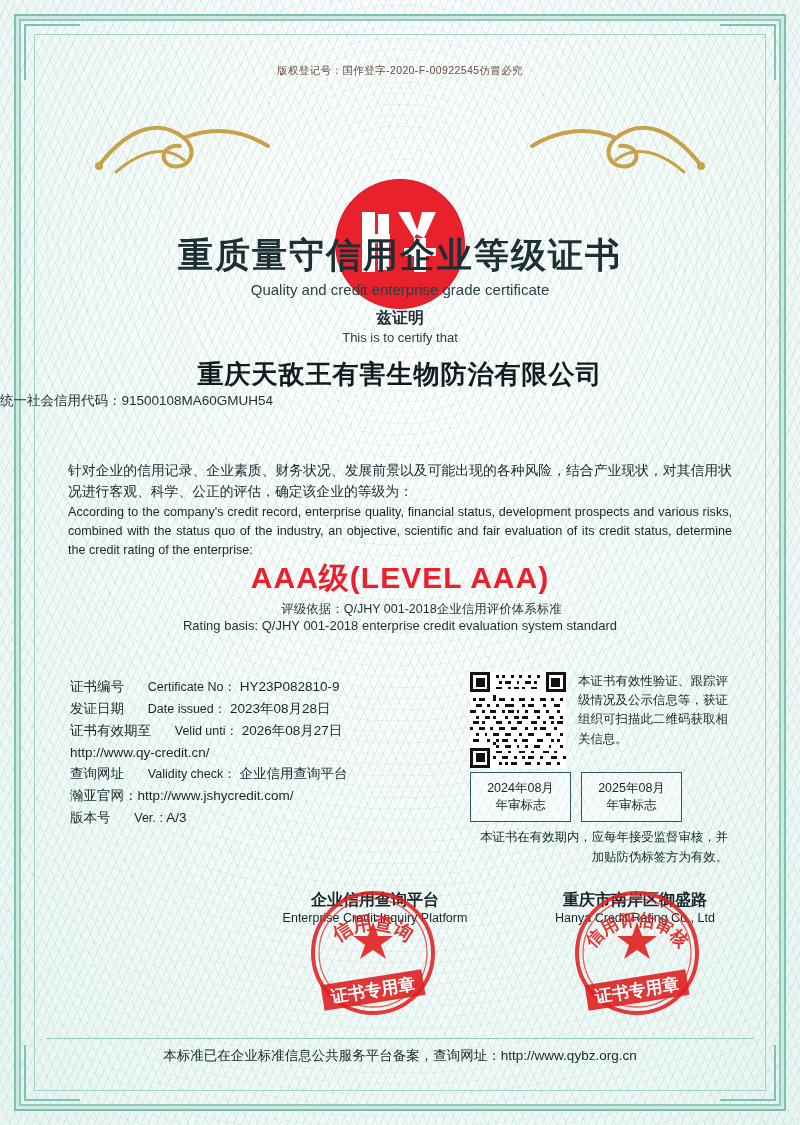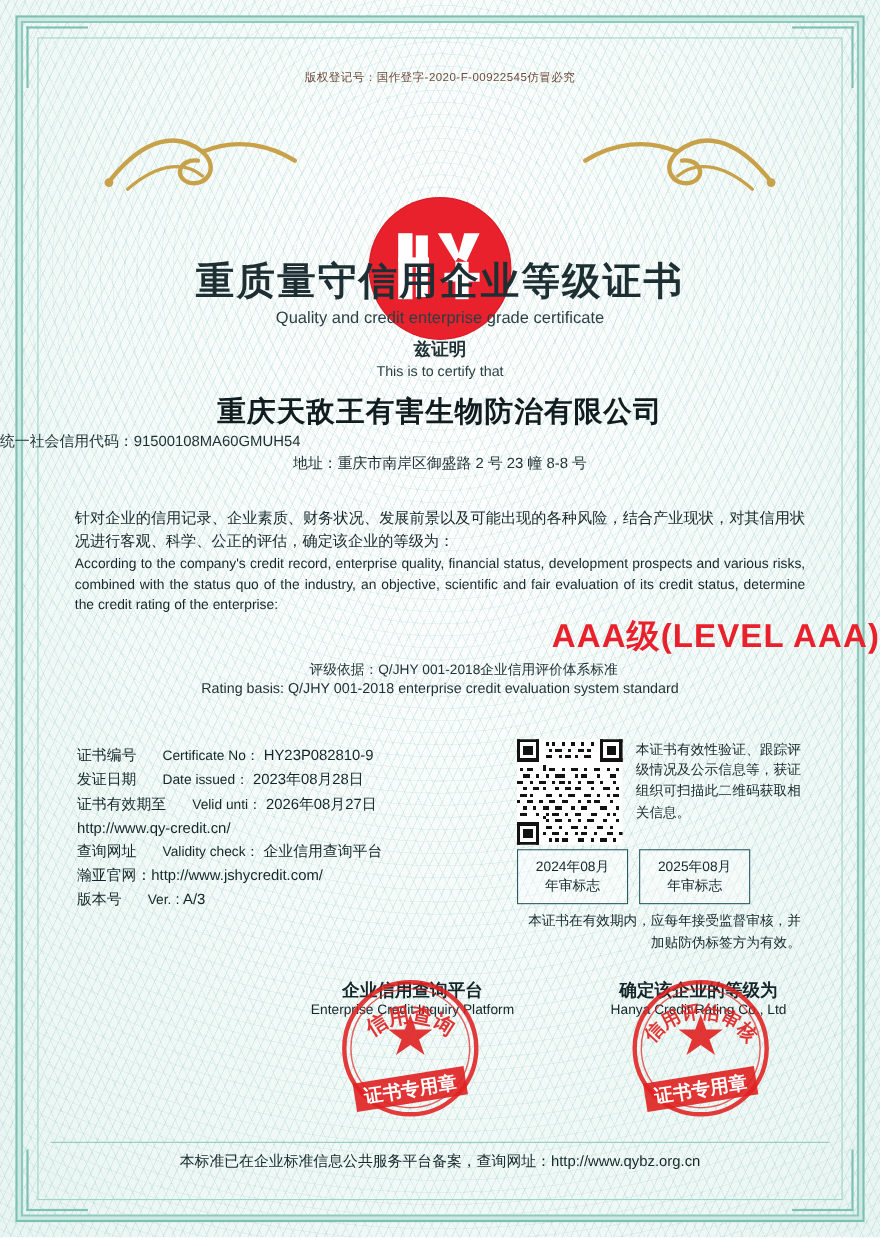--- a/index.html
+++ b/index.html
@@ -103,21 +103,21 @@
 
   .para{
     position:absolute;left:68px;right:68px;top:460px;
     font-size:13.8px;color:#16262a;line-height:1.55;text-align:justify;
   }
   .para .en{
     font-size:12.6px;line-height:1.5;
   }
 
   .level{
-    position:absolute;top:558px;left:0;right:0;text-align:right;
+    position:absolute;top:558px;left:0;right:0;text-align:center;
     font-size:30px;font-weight:bold;color:#e8212c;letter-spacing:1px;
   }
   .basis-cn{
     position:absolute;top:601px;left:0;right:0;text-align:center;
     font-size:12.5px;color:#1d2f33;padding-left:43px;
   }
   .basis-en{
     position:absolute;top:618px;left:0;right:0;text-align:center;
     font-size:13px;color:#1d2f33;
   }
@@ -227,21 +227,20 @@
       </div>
     </div>
 
     <div class="title-cn">重质量守信用企业等级证书</div>
     <div class="title-en">Quality and credit enterprise grade certificate</div>
     <div class="certify-cn">兹证明</div>
     <div class="certify-en">This is to certify that</div>
 
     <div class="company">重庆天敌王有害生物防治有限公司</div>
     <div class="code-line">统一社会信用代码：91500108MA60GMUH54</div>
-    <div class="addr-line">地址：重庆市南岸区御盛路 2 号 23 幢 8-8 号</div>
 
     <div class="para">
       <div>针对企业的信用记录、企业素质、财务状况、发展前景以及可能出现的各种风险，结合产业现状，对其信用状况进行客观、科学、公正的评估，确定该企业的等级为：</div>
       <div class="en">According to the company's credit record, enterprise quality, financial status, development prospects and various risks, combined with the status quo of the industry, an objective, scientific and fair evaluation of its credit status, determine the credit rating of the enterprise:</div>
     </div>
 
     <div class="level">AAA级(LEVEL AAA)</div>
     <div class="basis-cn">评级依据：Q/JHY 001-2018企业信用评价体系标准</div>
     <div class="basis-en">Rating basis: Q/JHY 001-2018 enterprise credit evaluation system standard</div>
 
@@ -433,21 +432,21 @@
     </div>
 
     <div class="annual-note">本证书在有效期内，应每年接受监督审核，并加贴防伪标签方为有效。</div>
 
     <div class="seals">
       <div class="org left">
         <div class="cn">企业信用查询平台</div>
         <div class="en">Enterprise Credit Inquiry Platform</div>
       </div>
       <div class="org right">
-        <div class="cn">确定该企业的等级为</div>
+        <div class="cn">重庆市南岸区御盛路</div>
         <div class="en">Hanya Credit Rating Co., Ltd</div>
       </div>
 
       <svg class="redstamp s1" viewBox="0 0 150 150">
         <circle cx="75" cy="75" r="60" fill="none" stroke="#e02020" stroke-width="4" opacity=".88"></circle>
         <circle cx="75" cy="75" r="54" fill="none" stroke="#e02020" stroke-width="1.3" opacity=".7"></circle>
         <path id="arcL" d="M 28 84 A 50 50 0 0 1 122 84" fill="none" stroke="none"></path>
         <text font-size="19" font-weight="bold" fill="#e02020" opacity=".9" font-family="'Liberation Sans',sans-serif">
           <textPath href="#arcL" startOffset="50%" text-anchor="middle">信用查询</textPath>
         </text>

